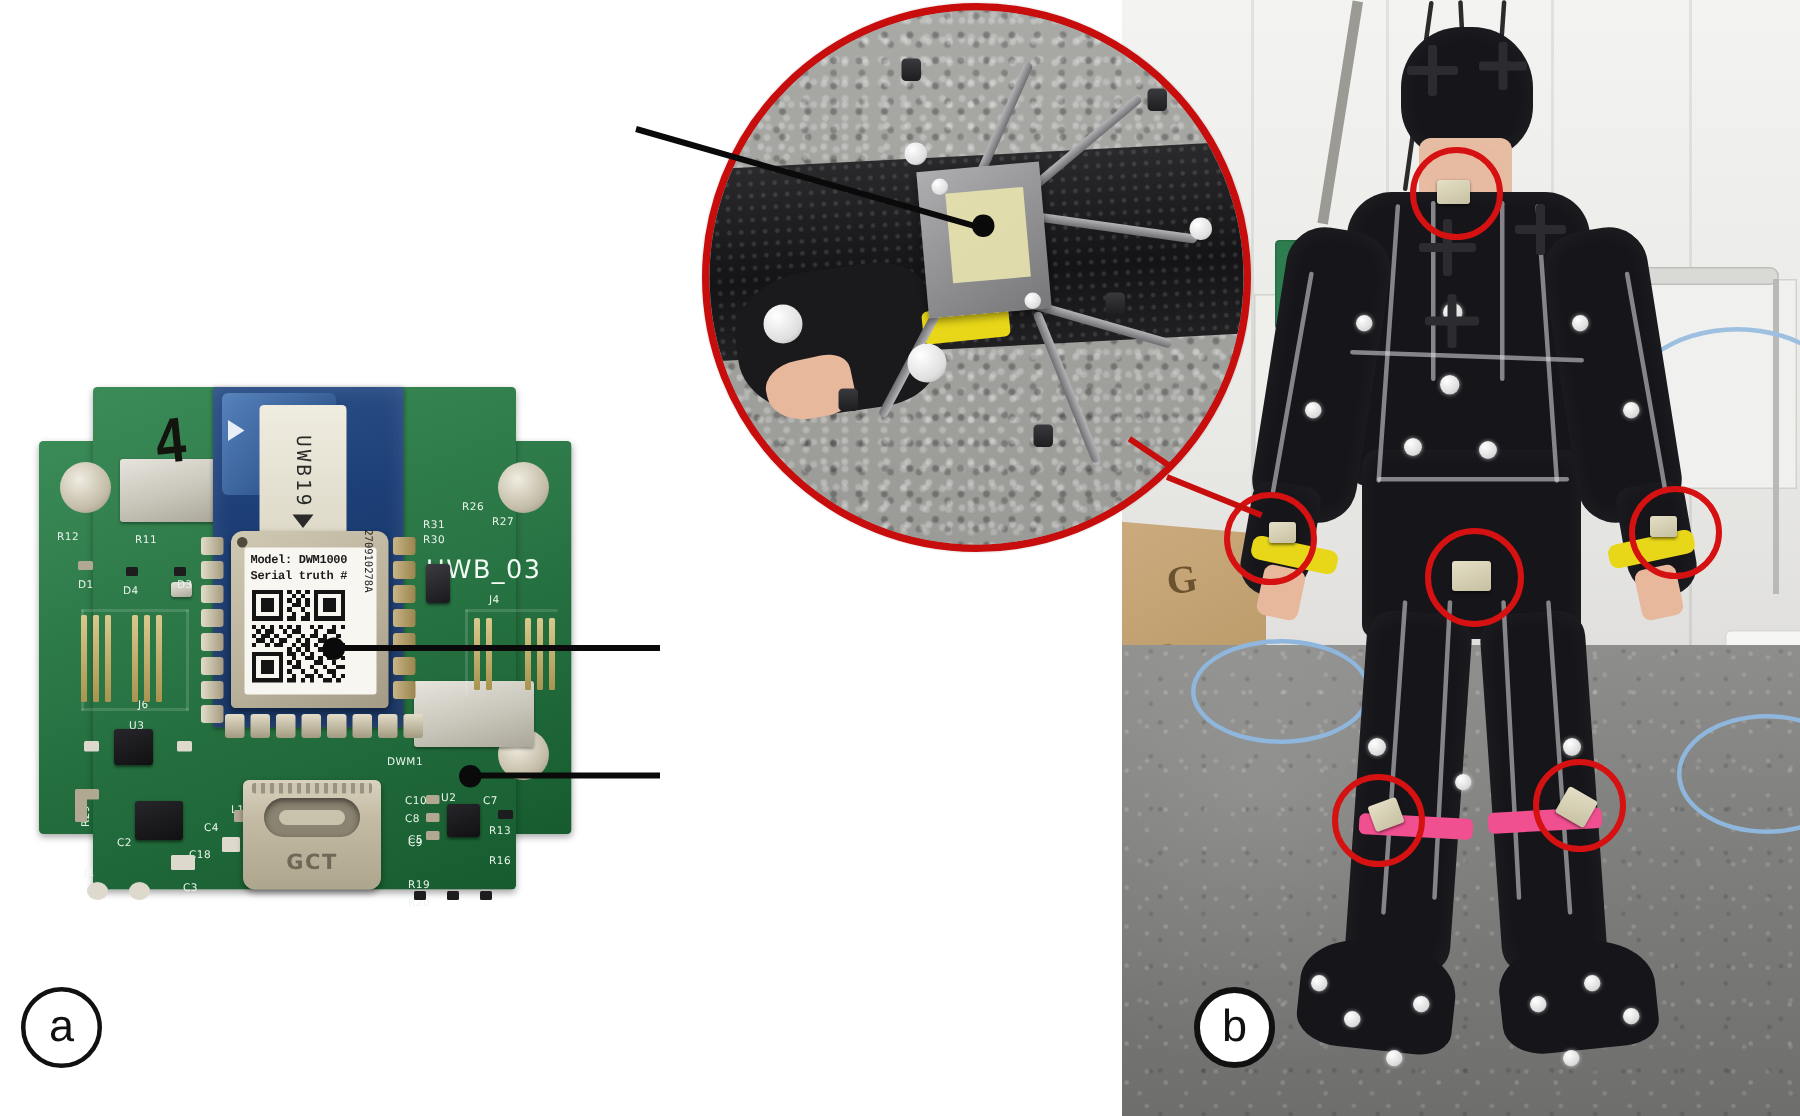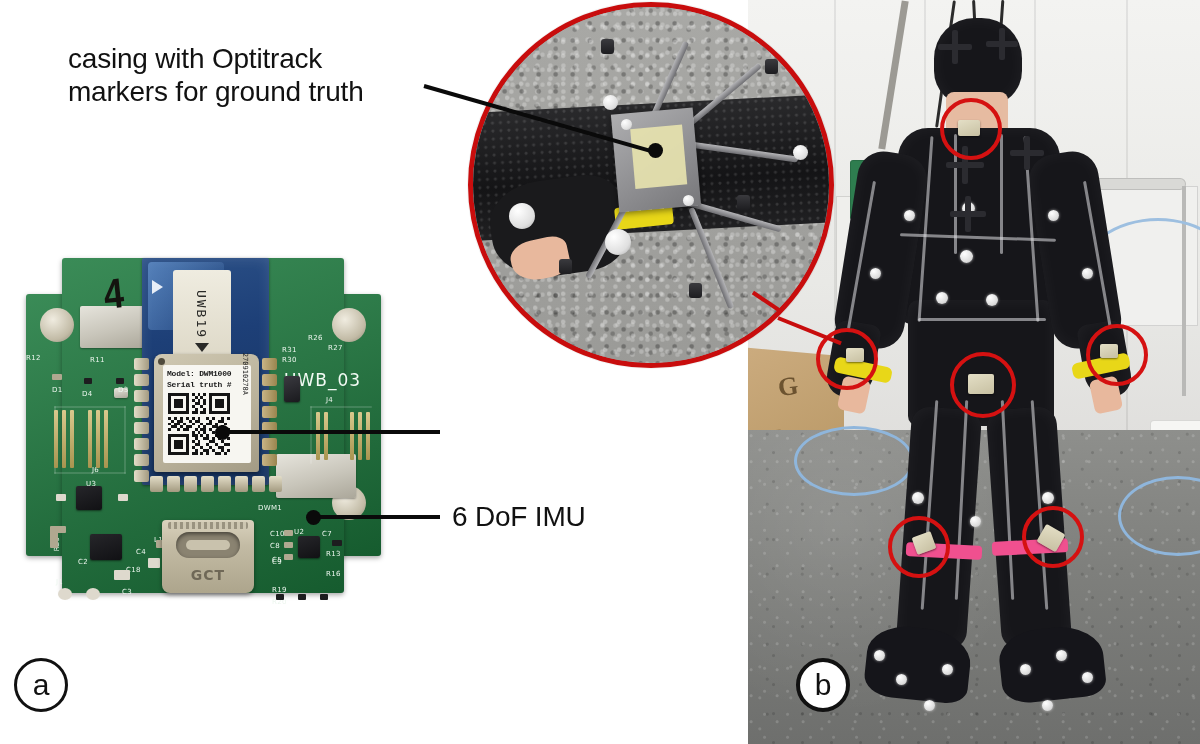--- a/index.html
+++ b/index.html
@@ -670,21 +670,21 @@
       <i class="pin-v" style="background:linear-gradient(90deg,#c8b486,#9a854e)"></i>
       <i class="pin-v" style="background:linear-gradient(90deg,#c8b486,#9a854e)"></i>
       <i class="pin-v" style="background:linear-gradient(90deg,#c8b486,#9a854e)"></i>
       <i class="pin-v" style="background:linear-gradient(90deg,#c8b486,#9a854e)"></i>
       <i class="pin-v" style="background:linear-gradient(90deg,#c8b486,#9a854e)"></i>
       <i class="pin-v" style="background:linear-gradient(90deg,#c8b486,#9a854e)"></i>
     </div>
 
     <div class="silk" id="silk-uwb03" style="left:258px; top:112px">UWB_03</div>
     <div class="silk" style="left:64px;  top:98px">R11</div>
-    <div class="silk" style="left:0;  top:96px">R12</div>
+    <div class="silk" style="left:12px;  top:96px">R12</div>
     <div class="silk" style="left:282px; top:76px">R26</div>
     <div class="silk" style="left:302px; top:86px">R27</div>
     <div class="silk" style="left:256px; top:98px">R30</div>
     <div class="silk" style="left:256px; top:88px">R31</div>
     <div class="silk" style="left:300px; top:292px">R13</div>
     <div class="silk" style="left:300px; top:312px">R16</div>
     <div class="silk" style="left:246px; top:328px">R19</div>
     <div class="silk" style="left:246px; top:340px">R20</div>
     <div class="silk" style="left:24px;  top:282px; transform:rotate(-90deg)">R29</div>
     <div class="silk" style="left:26px;  top:128px">D1</div>
@@ -787,25 +787,22 @@
     <div class="rod-tip" style="left:130px; top:88px"></div>
     <div class="rod-tip" style="left:148px; top:112px; width:11px; height:11px"></div>
     <div class="rod-tip" style="left:210px; top:188px; width:11px; height:11px"></div>
     <div class="rod-tip" style="left:132px; top:222px; width:26px; height:26px"></div>
     <div class="rod-tip" style="left:36px;  top:196px; width:26px; height:26px"></div>
   </div>
 
   <div id="inset-link" style="left:778px; top:316px; width:68px; height:4px; transform:rotate(22deg)"></div>
   <div id="inset-link2" class="abs" style="left:750px; top:300px; width:34px; height:4px; background:#c80d0d; transform:rotate(34deg)"></div>
 
-  <div class="anno-text" id="anno-casing" style="left:68px; top:42px; width:360px; font-size:28px; text-align:left;">casing with Optitrack
-markers for ground truth</div>
-
-
-  <div class="anno-text" id="anno-imu" style="left:452px; top:500px; font-size:28px;">6 DoF IMU</div>
+
+
 
 
   <div class="leader" style="left:424px; top:84px; width:240px; height:4px;
                              transform-origin:left center; transform:rotate(16deg);"></div>
   <div class="leader-dot" style="left:648px; top:143px"></div>
 
   <div class="leader" style="left:228px; top:430px; width:212px; height:4px;"></div>
   <div class="leader-dot" style="left:215px; top:425px"></div>
 
   <div class="leader" style="left:319px; top:515px; width:121px; height:4px;"></div>

